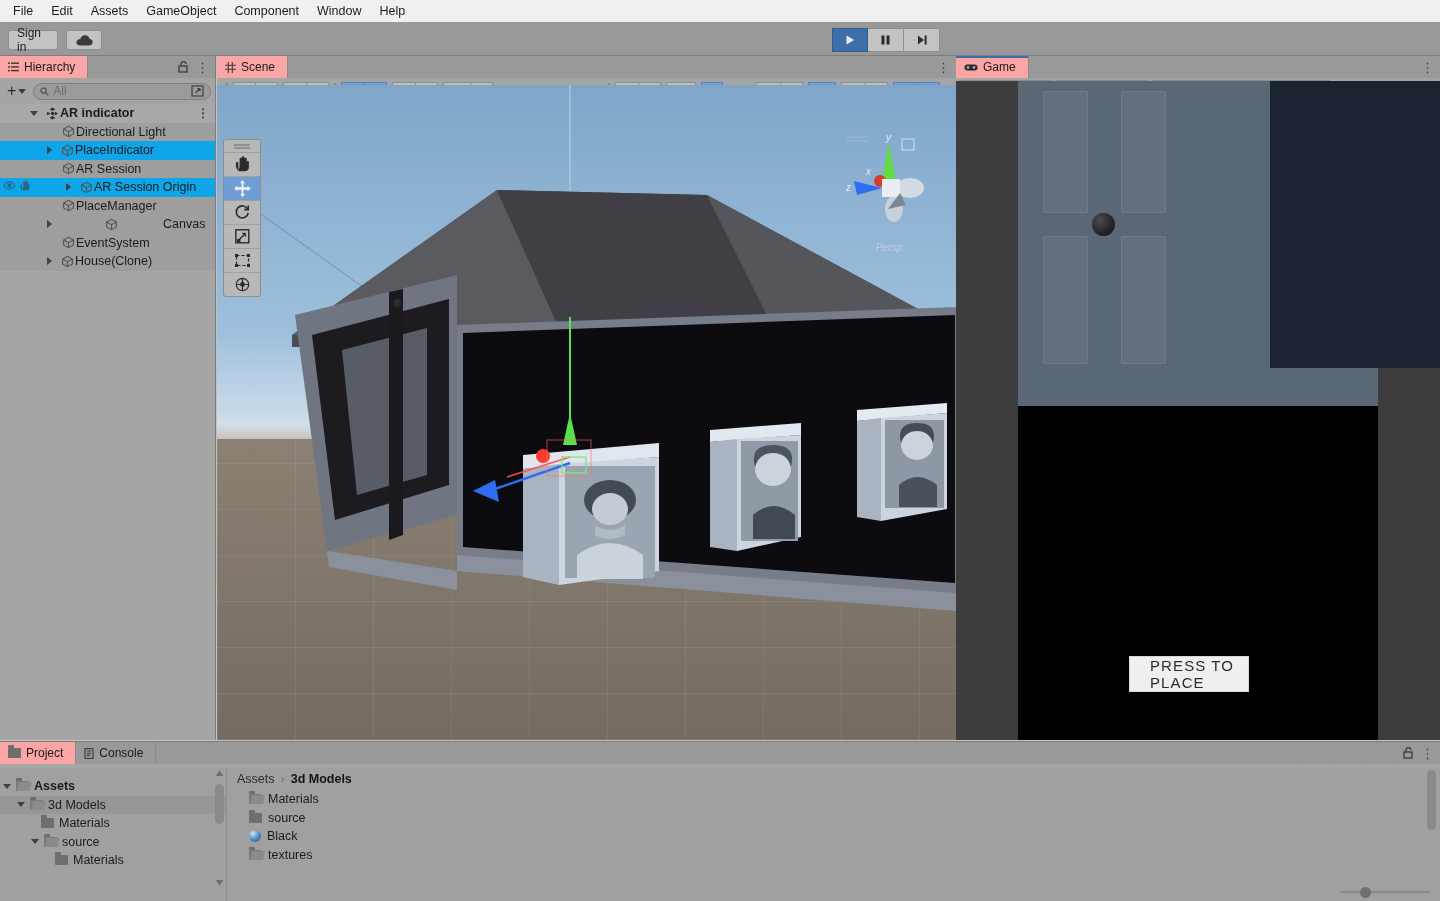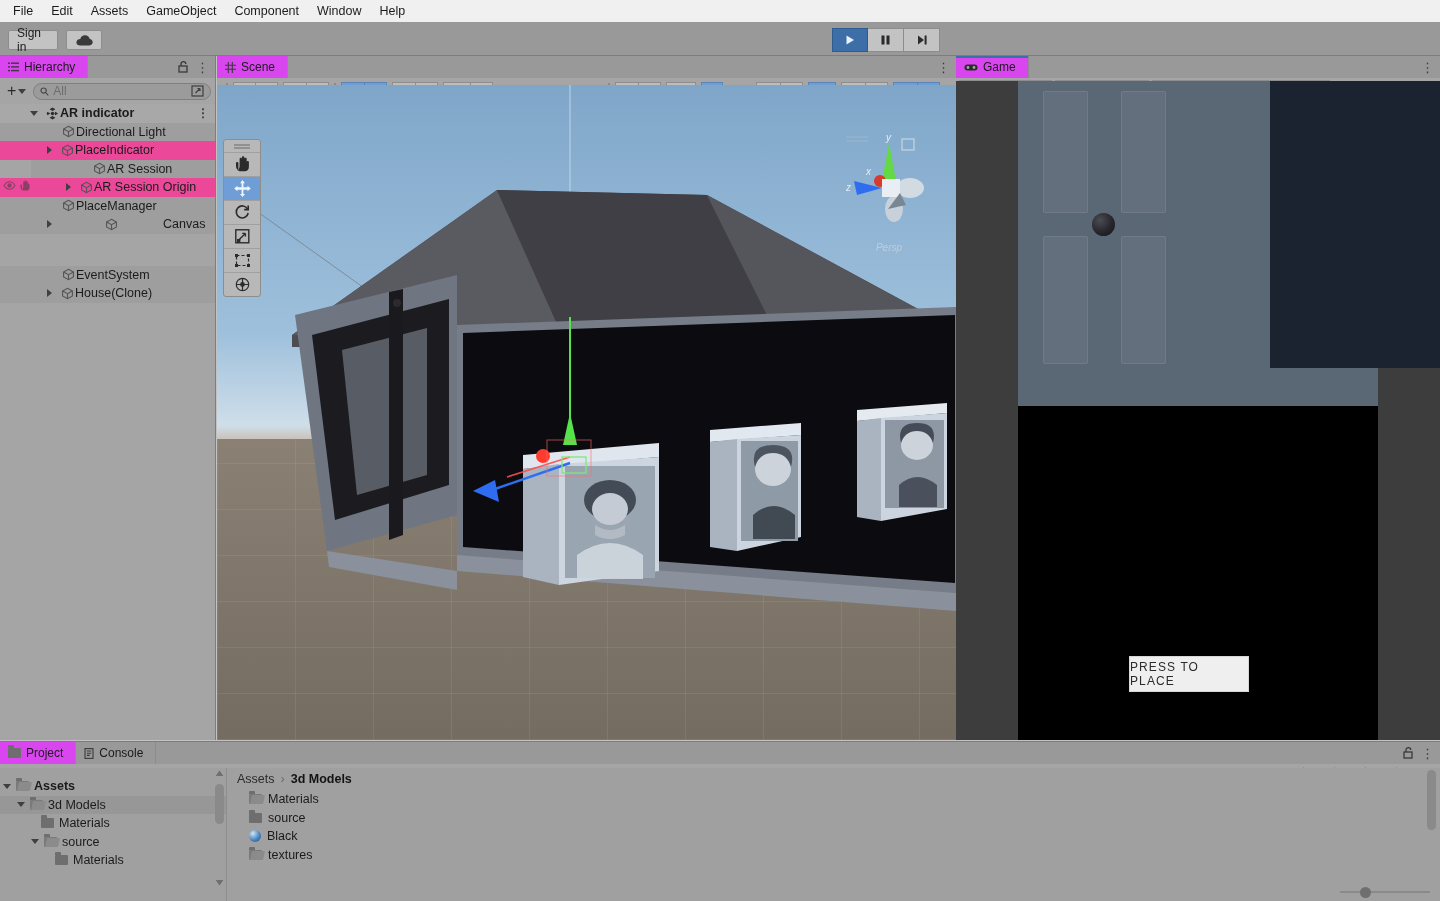--- a/index.html
+++ b/index.html
@@ -50,21 +50,21 @@
   .panel { position:absolute; background:#a5a5a5; }
   .panel-tabbar {
     height:22px; background:#999999; display:flex; align-items:stretch;
     position:relative;
   }
   .ptab {
     display:flex; align-items:center; gap:5px; padding:0 12px 0 8px;
     font-size:12px; color:#1b1b1b; background:transparent; cursor:default;
     border-right:1px solid #8b8b8b;
   }
-  .ptab.active { background:#d946ef; }
+  .ptab.active { background:#fca5a5; }
   .ptab.sel-blue { box-shadow: inset 0 2px 0 0 #3d6ea8; }
   .tab-kebab {
     position:absolute; right:6px; top:0; height:22px; display:flex; align-items:center;
     color:#3a3a3a; font-size:13px; letter-spacing:0; cursor:default;
   }
   .tab-lock { position:absolute; right:26px; top:4px; cursor:default; }
 
   
   #hierarchy { left:0; top:56px; width:216px; height:684px; background:#a5a5a5;
                border-right:1px solid #7d7d7d; }
@@ -79,21 +79,21 @@
     border:none; background:transparent; outline:none; font-size:12px;
     color:#3c3c3c; width:100%; font-family:"Liberation Sans", sans-serif;
   }
   .searchfield input::placeholder{ color:#6d6d6d; }
   .h-list { position:relative; }
   .h-row {
     height:18.5px; display:flex; align-items:center; font-size:12.5px; color:#1b1b1b;
     cursor:default; position:relative;
   }
   .h-row.shade1 { background:#9e9e9e; }
-  .h-row.shade2 { background:#ec4899; }
+  .h-row.shade2 { background:#0ea5e9; }
   .h-row.root   { background:#a8a8a8; font-weight:bold; }
   .h-icon  { width:16px; flex:none; display:flex; align-items:center; justify-content:center; }
   .h-label { white-space:nowrap; }
   .h-vis { position:absolute; left:3px; top:2px; display:flex; gap:3px; opacity:.55; }
 
   
   #scene { left:217px; top:56px; width:739px; height:684px; background:#a5a5a5; }
   .scene-toolbar {
     height:28px; background:#a5a5a5; display:flex; align-items:center; gap:0px;
     padding:0 4px; border-bottom:1px solid #8b8b8b;
@@ -153,21 +153,21 @@
                 border-radius:2px; }
   .dark-wall { position:absolute; left:252px; top:0px; width:170px; height:287px;
                background:#1b2330; }
   .knob { position:absolute; left:74px; top:132px; width:23px; height:23px; border-radius:50%;
           background:radial-gradient(circle at 35% 32%, #4b4b52 0%, #26262c 55%, #141418 100%); }
   .black-area { position:absolute; left:62px; top:325px; width:360px; height:334px; background:#000; }
   .place-btn {
     position:absolute; left:1129px; top:656px; width:120px; height:36px;
     background:#efefef; border:1px solid #d6d6d6;
     display:flex; align-items:center; justify-content:center;
-    font-size:12px; letter-spacing:1.1px; color:#2b2b2b; cursor:default;
+    font-size:15px; letter-spacing:1.1px; color:#2b2b2b; cursor:default;padding-left:20px;
   }
 
   
   #project { left:0; top:741px; width:1440px; height:160px; background:#a5a5a5; border-top:1px solid #7d7d7d; }
   .pj-toolbar { height:26px; background:#a5a5a5; display:flex; align-items:center; padding:0 4px; position:relative; }
   .pj-search {
     position:absolute; left:931px; top:4px; width:358px; height:18px;
     background:#9b9b9b; border:1px solid #7f7f7f; border-radius:9px;
     display:flex; align-items:center; padding:0 6px; gap:4px;
   }
@@ -341,21 +341,21 @@
           <svg width="13" height="13" viewBox="0 0 14 14">
               <g fill="none" stroke="#555" stroke-width="1.2">
             <path d="M7 1.4 L12.3 4.3 V9.7 L7 12.6 L1.7 9.7 V4.3 Z"></path>
                 <path d="M1.7 4.3 L7 7.2 L12.3 4.3 M7 7.2 V12.6"></path>
               </g>
             </svg>
         </span>
         <span class="h-label">PlaceIndicator</span>
       </div>
 
-      <div class="h-row shade1" style="padding-left:60px;margin-left:31px;">
+      <div class="h-row shade1" style="padding-left:60px;">
         <span class="h-icon">
           <svg width="13" height="13" viewBox="0 0 14 14">
               <g fill="none" stroke="#555" stroke-width="1.2">
             <path d="M7 1.4 L12.3 4.3 V9.7 L7 12.6 L1.7 9.7 V4.3 Z"></path>
                 <path d="M1.7 4.3 L7 7.2 L12.3 4.3 M7 7.2 V12.6"></path>
               </g>
             </svg>
         </span>
         <span class="h-label">AR Session</span>
       </div>
@@ -406,21 +406,21 @@
           <svg width="13" height="13" viewBox="0 0 14 14">
               <g fill="none" stroke="#555" stroke-width="1.2">
             <path d="M7 1.4 L12.3 4.3 V9.7 L7 12.6 L1.7 9.7 V4.3 Z"></path>
                 <path d="M1.7 4.3 L7 7.2 L12.3 4.3 M7 7.2 V12.6"></path>
               </g>
             </svg>
         </span>
         <span class="h-label">Canvas</span>
       </div>
 
-      <div class="h-row shade1" style="padding-left:60px;margin-top:32px;">
+      <div class="h-row shade1" style="padding-left:60px;">
         <span class="h-icon">
           <svg width="13" height="13" viewBox="0 0 14 14">
               <g fill="none" stroke="#555" stroke-width="1.2">
             <path d="M7 1.4 L12.3 4.3 V9.7 L7 12.6 L1.7 9.7 V4.3 Z"></path>
                 <path d="M1.7 4.3 L7 7.2 L12.3 4.3 M7 7.2 V12.6"></path>
               </g>
             </svg>
         </span>
         <span class="h-label">EventSystem</span>
       </div>

